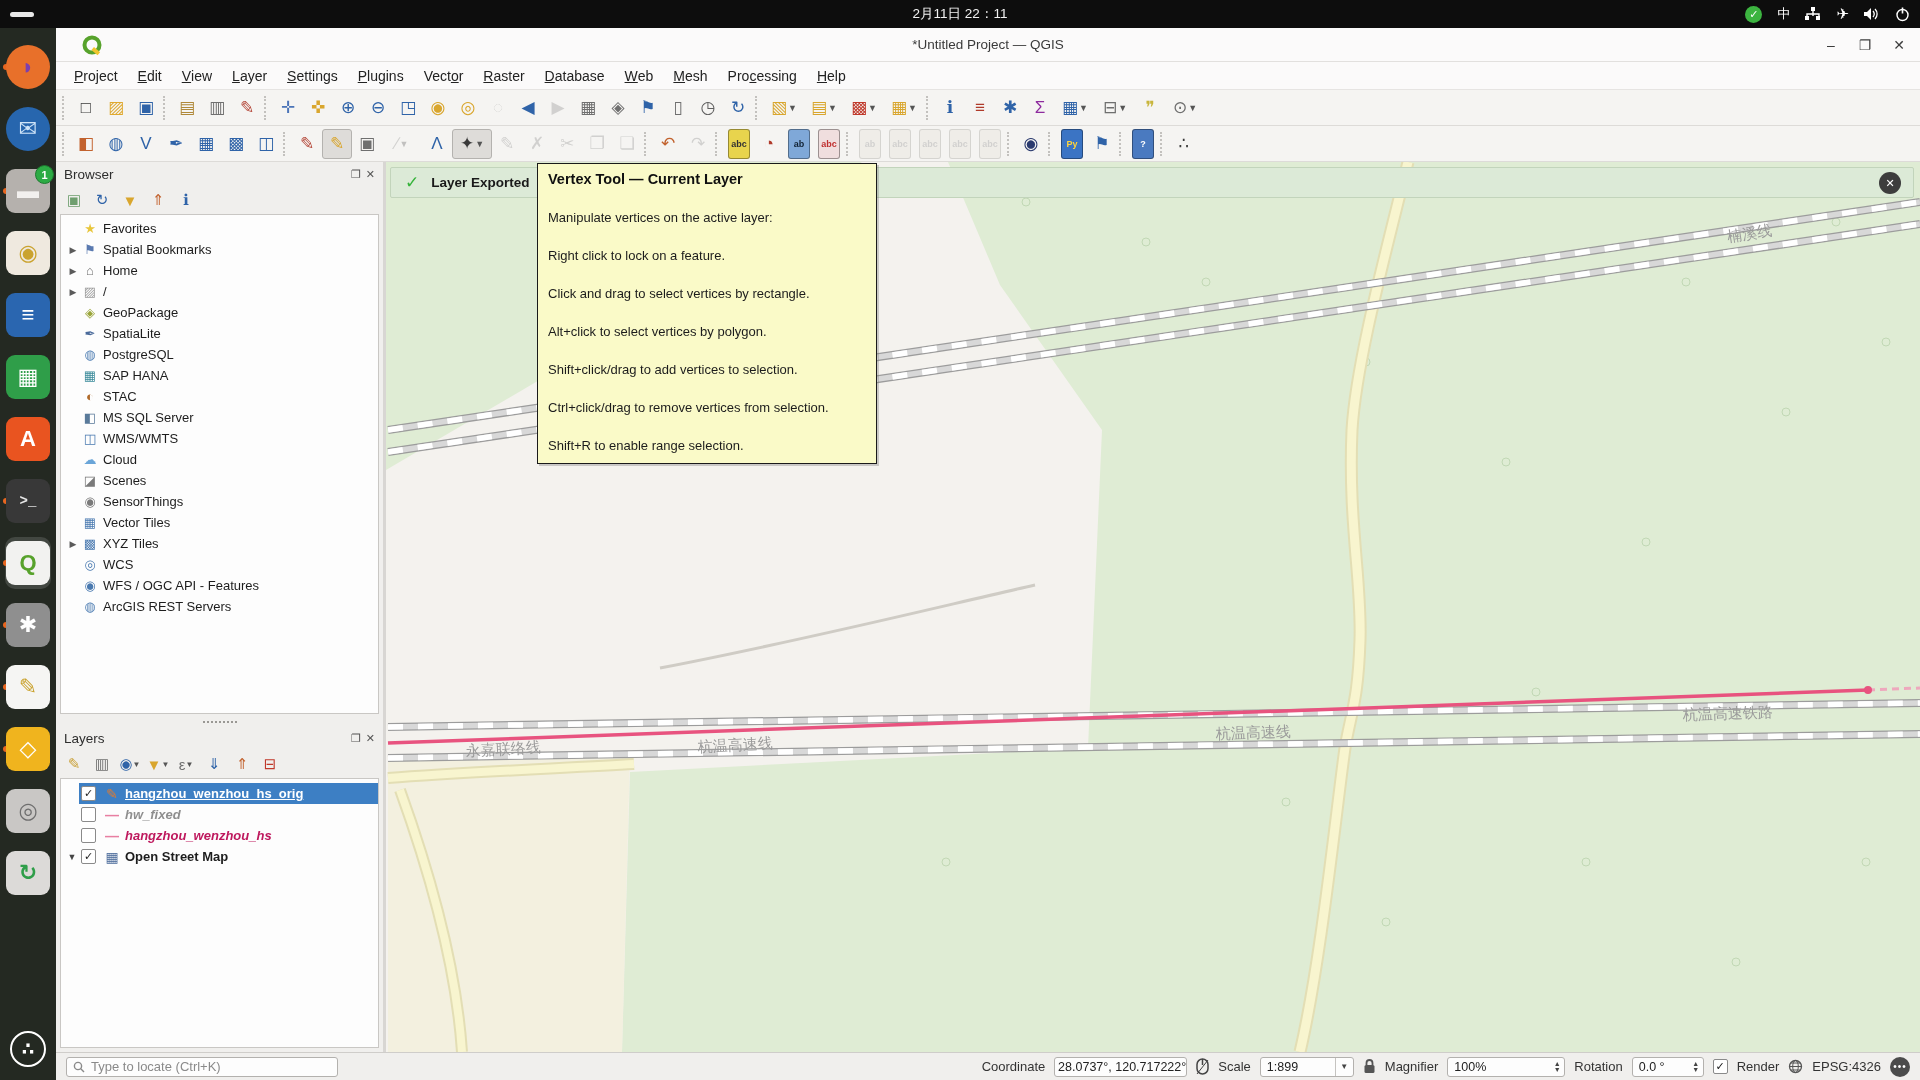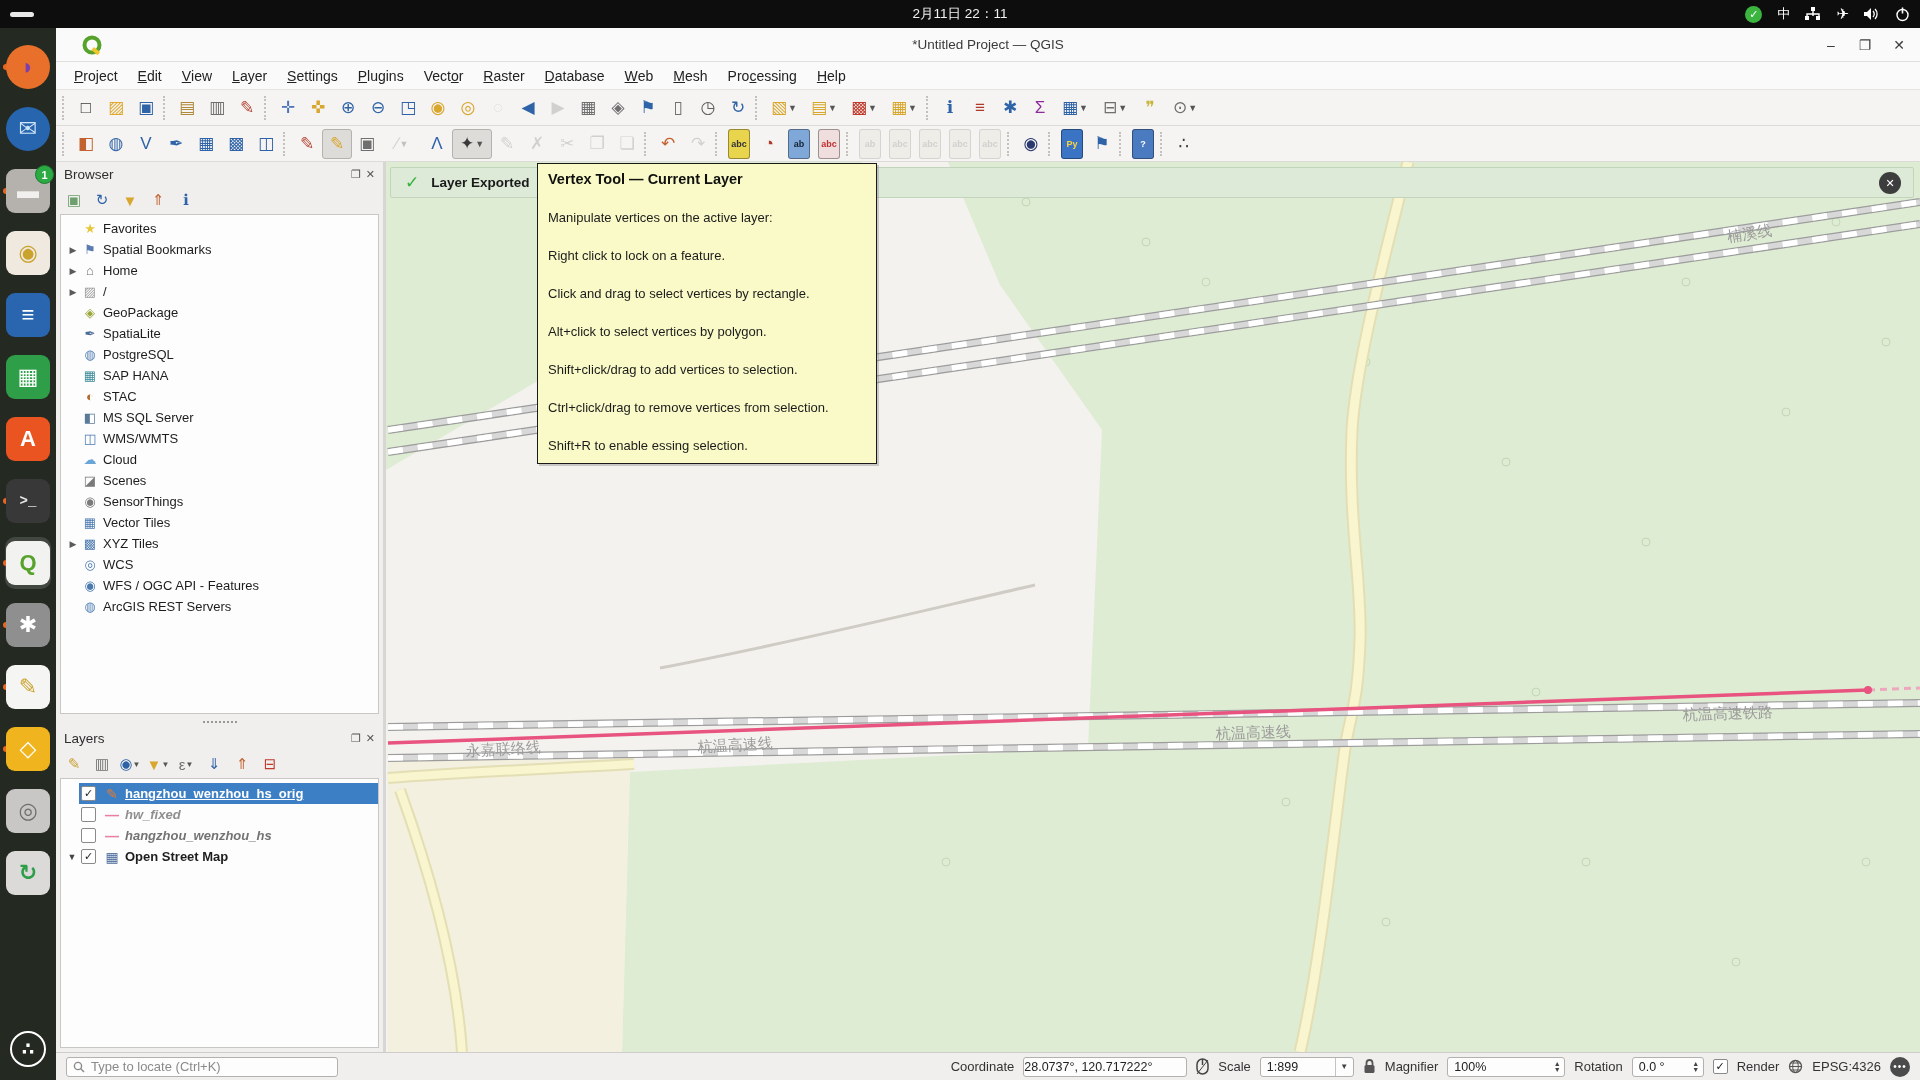--- a/index.html
+++ b/index.html
@@ -101,21 +101,21 @@
   #vtool-title { font-size:14.5px; font-weight:bold; color:#101010; }
   .vtool-line { font-size:13px; color:#1c1c1c; margin-top:23px; }
 
   
   #statusbar { height:28px; background:#f0efed; border-top:1px solid #cfcdca; display:flex; align-items:center;
     padding:0 10px; gap:9px; font-size:13px; color:#333; }
   #locator { width:272px; height:20px; background:#fdfdfd; border:1px solid #b3b1ae; border-radius:3px;
     display:flex; align-items:center; padding:0 6px; gap:6px; color:#8a8a8a; font-size:13px; }
   .sb-box { height:20px; background:#fdfdfd; border:1px solid #b3b1ae; border-radius:3px; display:flex;
     align-items:center; font-size:12.5px; color:#222; }
-  #coord-box { width:164px; justify-content:flex-start; }
+  #coord-box { width:133px; justify-content:flex-end; }
   #scale-box { width:94px; }
   #scale-box .val { flex:1; padding-left:6px; }
   .combo-dd { width:18px; height:100%; border-left:1px solid #c5c3c0; display:flex; align-items:center; justify-content:center; font-size:8px; color:#444; }
   .spin { padding-left:6px; }
   .spin .val { flex:1; }
   .spin-btns { width:14px; display:flex; flex-direction:column; align-items:center; line-height:6px; font-size:7px; color:#444; }
   #magnifier-box { width:118px; } #rotation-box { width:72px; }
   .sb-cb { width:15px; height:15px; background:#fff; border:1px solid #8a8a8a; border-radius:2px;
     display:flex; align-items:center; justify-content:center; font-size:11px; color:#111; }
   #msg-bubble { width:20px; height:20px; border-radius:50%; background:#4b4b4b; color:#fff; display:flex;
@@ -654,21 +654,21 @@
               <div class="layer-row">
                 <span class="lr-arrow"></span>
                 <span class="lr-cb"></span>
                 <span class="lr-sym" style="color: rgb(232, 127, 162); font-weight: bold;">—</span>
                 <span class="lr-name" style="font-style: italic; color: rgb(143, 143, 143); font-weight: bold;">hw_fixed</span>
               </div>
               <div class="layer-row">
                 <span class="lr-arrow"></span>
                 <span class="lr-cb"></span>
                 <span class="lr-sym" style="color: rgb(232, 127, 162); font-weight: bold;">—</span>
-                <span class="lr-name" style="font-style: italic; color: #737373; font-weight: bold;">hangzhou_wenzhou_hs</span>
+                <span class="lr-name" style="font-style: italic; color: #be185d; font-weight: bold;">hangzhou_wenzhou_hs</span>
               </div>
               <div class="layer-row">
                 <span class="lr-arrow">▼</span>
                 <span class="lr-cb">✓</span>
                 <span class="lr-sym" style="color: rgb(74, 106, 154);">▦</span>
                 <span class="lr-name" style="font-weight: bold;">Open Street Map</span>
               </div>
             </div>
         </div>
       </div>
@@ -752,21 +752,21 @@
 
         <div id="vtool-tip">
           <div id="vtool-title">Vertex Tool — Current Layer</div>
           <div id="vtool-lines">
               <div class="vtool-line">Manipulate vertices on the active layer:</div>
               <div class="vtool-line">Right click to lock on a feature.</div>
               <div class="vtool-line">Click and drag to select vertices by rectangle.</div>
               <div class="vtool-line">Alt+click to select vertices by polygon.</div>
               <div class="vtool-line">Shift+click/drag to add vertices to selection.</div>
               <div class="vtool-line">Ctrl+click/drag to remove vertices from selection.</div>
-              <div class="vtool-line">Shift+R to enable essing selection.</div>
+              <div class="vtool-line">Shift+R to enable range selection.</div>
             </div>
         </div>
       </div>
     </div>
 
     <div id="statusbar">
       <div id="locator">
         <svg width="12" height="12" viewBox="0 0 12 12">
             <circle cx="5" cy="5" r="3.6" stroke="#8a8a8a" stroke-width="1.4" fill="none"></circle>
             <path d="M7.8 7.8 L11 11" stroke="#8a8a8a" stroke-width="1.4"></path>

